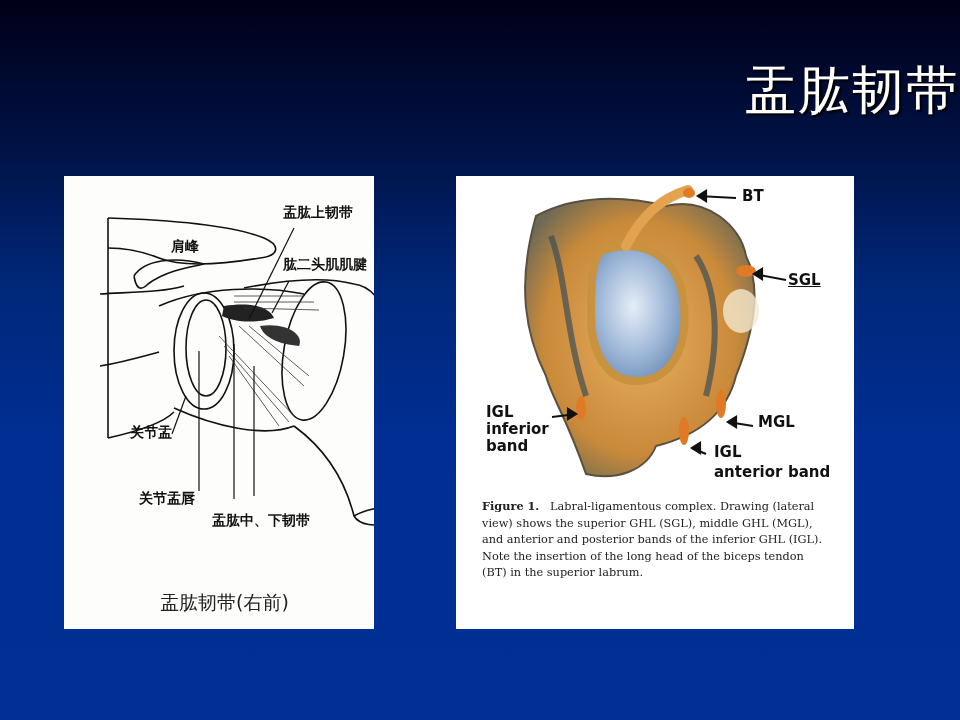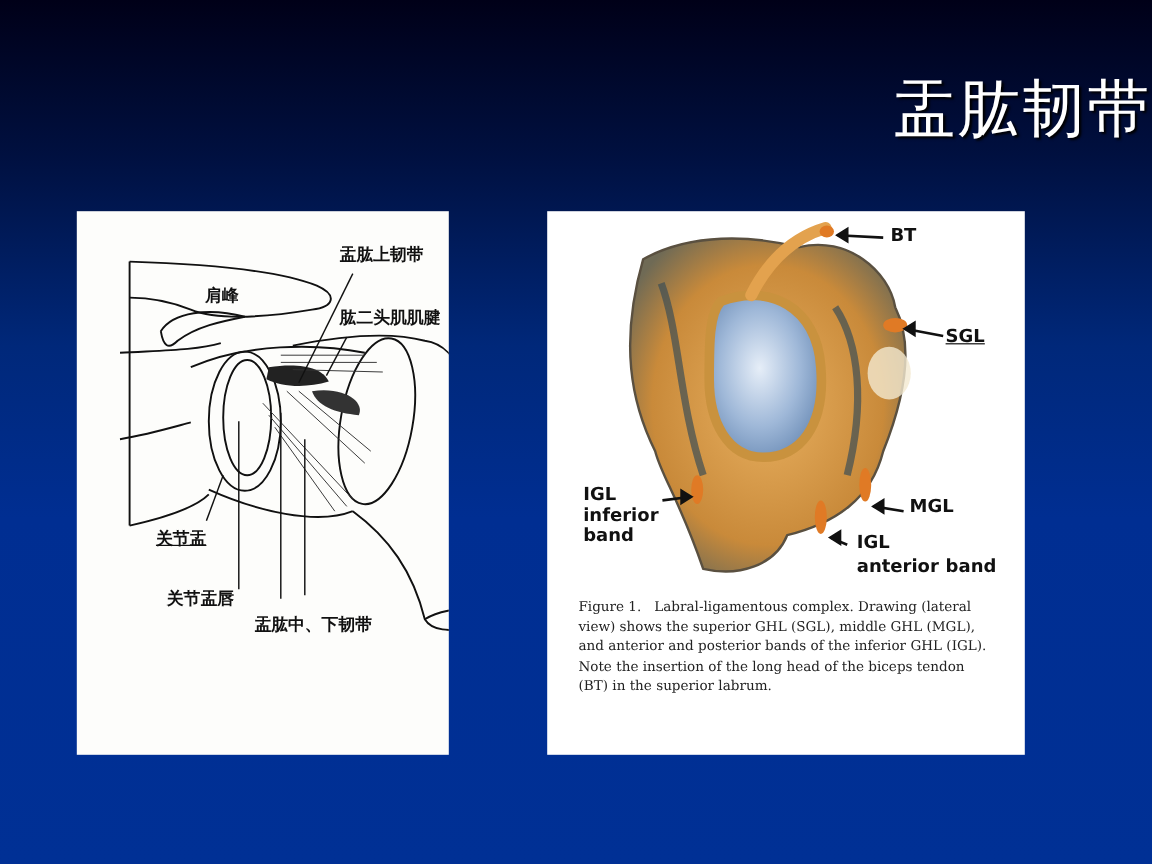--- a/index.html
+++ b/index.html
@@ -23,21 +23,21 @@
     position: absolute; font-family: "DejaVu Sans", sans-serif; font-weight: bold;
     color: #111; white-space: nowrap;
   }
   .cn-label { font-size: 14px; }
   .cn-caption { font-size: 19px; font-weight: normal; color: #222; }
   .en-label { font-size: 15px; font-weight: bold; color: #111; line-height: 17px; }
   .caption {
     position: absolute; left: 26px; top: 322px; width: 350px;
     font-family: "DejaVu Serif", serif; font-size: 11.3px; line-height: 16.5px; color: #222;
   }
-  .caption b { font-weight: normal; margin-top: 36px; }
+  .caption b { font-weight: bold; margin-top: 36px; }
   svg { position: absolute; left: 0; top: 0; }
 </style>
 </head>
 <body>
 
 <div class="slide-title">盂肱韧带</div>
 
 <div class="panel" id="left-panel">
   <svg width="378" height="453" viewBox="0 0 378 453">
     <g fill="none" stroke="#111" stroke-width="1.6">
@@ -89,23 +89,24 @@
 
     <g stroke="#333" stroke-width="1">
         <path d="M312 346 L320 336"></path>
         <path d="M316 346 L324 336"></path>
         <path d="M320 346 L328 336"></path>
       </g>
   </svg>
   <div class="label cn-label" style="left:219px; top:28px;">盂肱上韧带</div>
   <div class="label cn-label" style="left:107px; top:62px;">肩峰</div>
   <div class="label cn-label" style="left:219px; top:80px;">肱二头肌肌腱</div>
-  <div class="label cn-label" style="left:66px; top:264px;text-decoration:underline;">关节盂</div>
+  <div class="label cn-label" style="left:66px; top:248px;">关节盂</div>
   <div class="label cn-label" style="left:75px; top:314px;">关节盂唇</div>
   <div class="label cn-label" style="left:148px; top:336px;">盂肱中、下韧带</div>
+  <div class="label cn-caption" style="left:96px; top:414px;">盂肱韧带(右前)</div>
 </div>
 
 <div class="panel" id="right-panel">
   <svg width="398" height="453" viewBox="0 0 398 453">
     <defs>
       <radialGradient id="boneG" cx="50%" cy="50%" r="60%">
         <stop offset="0%" stop-color="#e8b060"></stop>
         <stop offset="70%" stop-color="#c98a3a"></stop>
         <stop offset="100%" stop-color="#6f6a55"></stop>
       </radialGradient>

